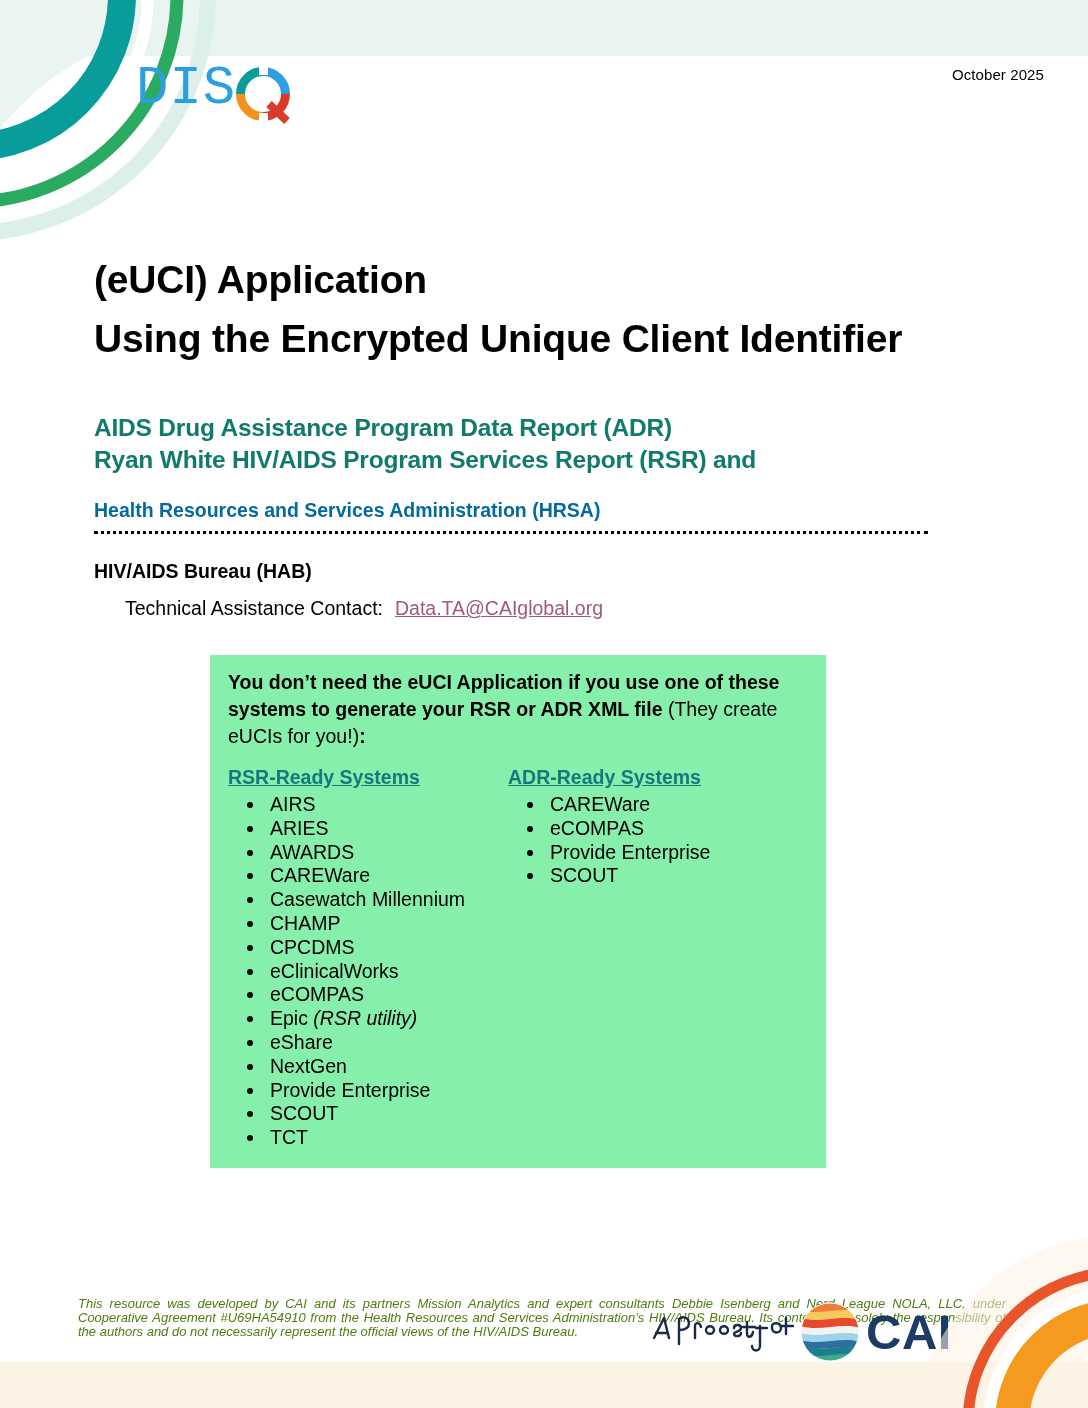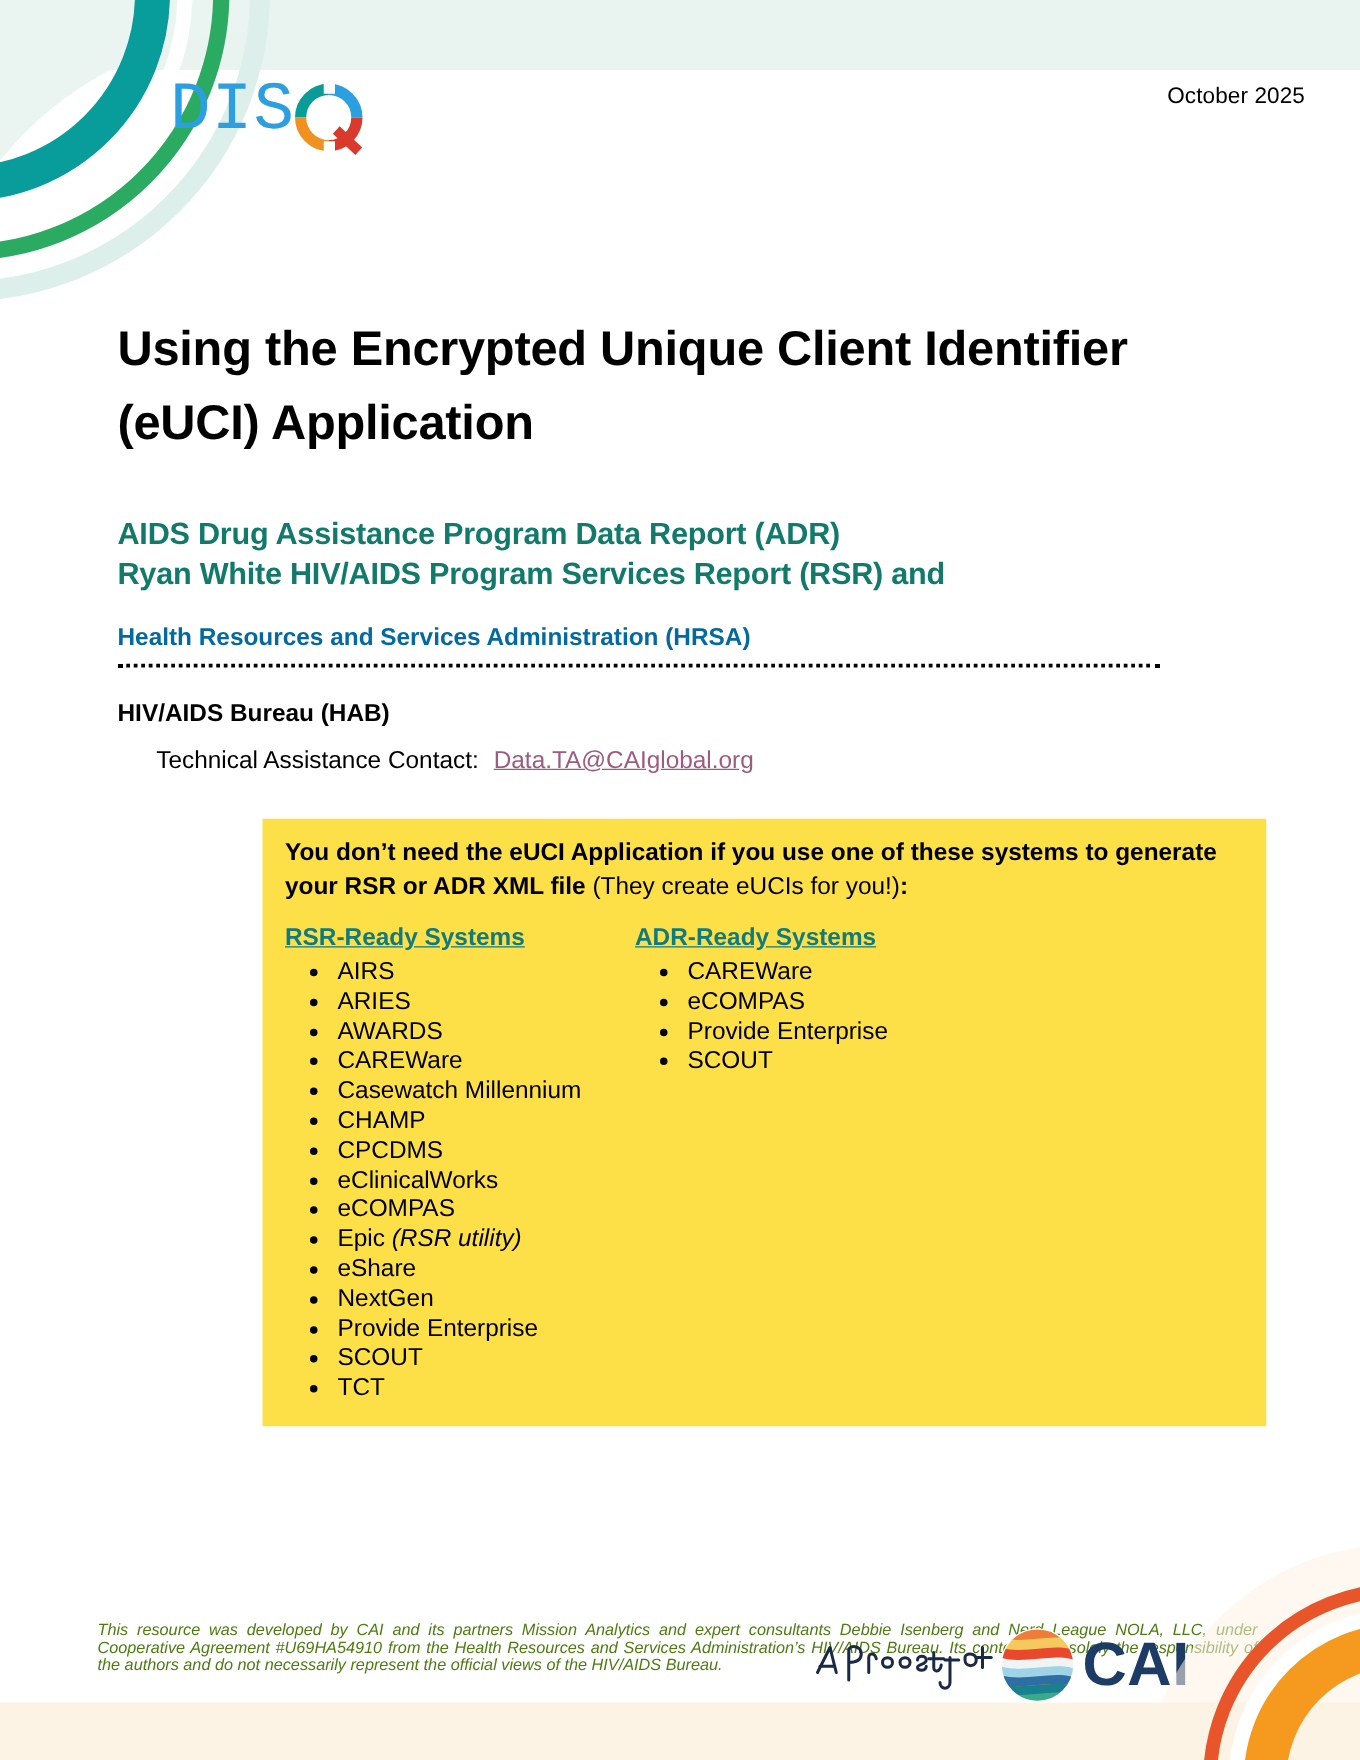--- a/index.html
+++ b/index.html
@@ -29,21 +29,21 @@
     left: 0; top: 0;
     width: 330px; height: 300px;
     overflow: hidden;
   }
   .top-arcs svg { display: block; }
 
   
   .doc-date {
     position: absolute;
     right: 44px; top: 66px;
-    font-size: 18px;
+    font-size: 15px;
     color: #000;
     letter-spacing: .1px;
   }
 
   .logo-disq {
     position: absolute;
     left: 136px; top: 56px;
     width: 160px; height: 72px;
   }
   .logo-disq .wordmark {
@@ -115,23 +115,23 @@
   .contact-line .email {
     color: #9e5b7d;
     text-decoration: underline;
     margin-left: 12px;
   }
 
   
   .callout {
     position: absolute;
     left: 210px; top: 655px;
-    width: 803px;
+    width: 616px;
     min-height: 450px;
-    background: #fde047;
+    background: #86efac;
     padding: 14px 18px 18px 10px;
     box-sizing: border-box;
   }
   .callout-head {
     font-size: 19.5px;
     line-height: 27px;
     color: #000;
     padding: 0 4px 0 8px;
   }
   .callout-head b { font-weight: bold; }
@@ -248,22 +248,22 @@
         <path d="M 50.5 28 A 22.5 22.5 0 0 1 28 50.5" stroke="#d93a2b"></path>
       </g>
       <rect x="24" y="0" width="9" height="9" fill="#ffffff"></rect>
       <rect x="24" y="47" width="9" height="10" fill="#ffffff"></rect>
       <path d="M 34 38 L 52 55" stroke="#d93a2b" stroke-width="8" fill="none"></path>
     </svg>
   </div>
 </div>
 
 <div class="title-main">
+  <div>(eUCI) Application</div>
   <div>Using the Encrypted Unique Client Identifier</div>
-  <div>(eUCI) Application</div>
 </div>
 
 <div class="subtitle">
   <div>AIDS Drug Assistance Program Data Report (ADR)</div>
   <div>Ryan White HIV/AIDS Program Services Report (RSR) and</div>
 </div>
 
 <div class="org-line">Health Resources and Services Administration (HRSA)</div>
 <div class="dotted-rule"></div>
 <div class="bureau-line">HIV/AIDS Bureau (HAB)</div>

